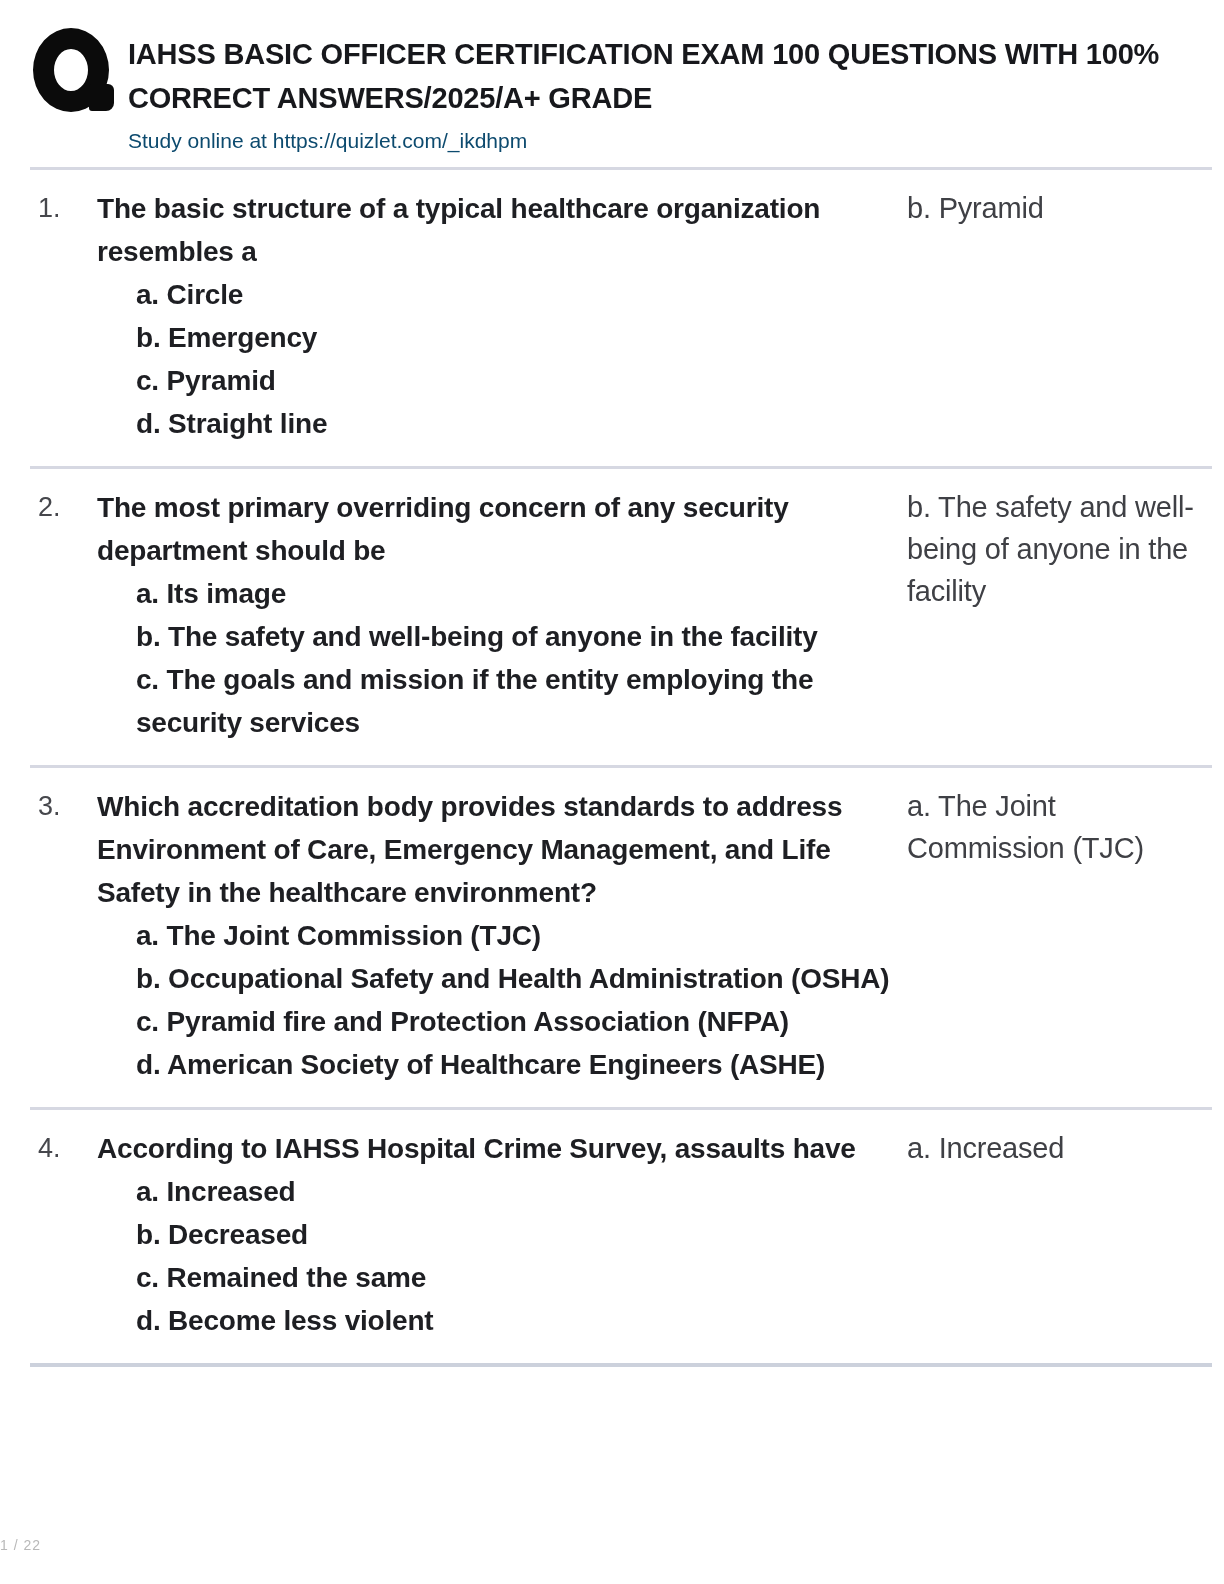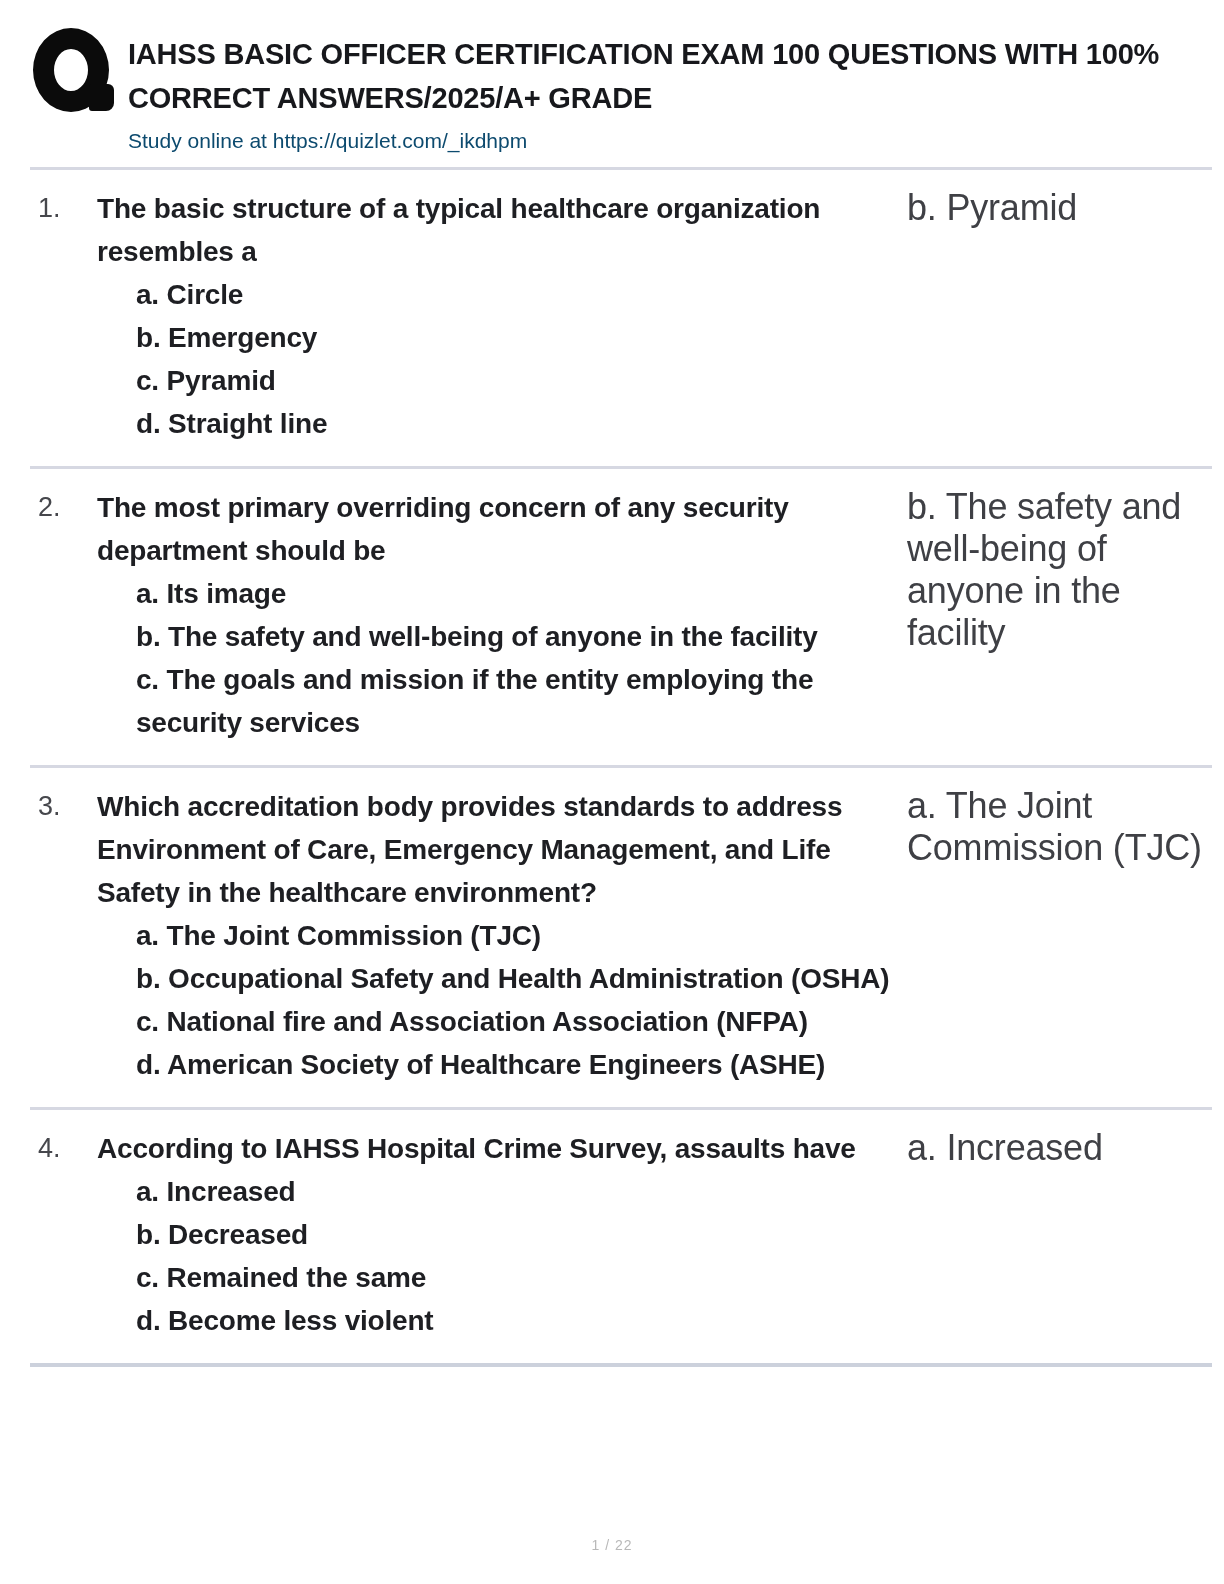--- a/index.html
+++ b/index.html
@@ -48,28 +48,28 @@
     font-size:27px;font-weight:400;color:var(--text-light);
     line-height:43px;padding-left:8px;
   }
   .q-body{
     font-size:28px;font-weight:600;color:var(--text-primary);
     line-height:43px;padding-right:12px;letter-spacing:-0.2px;
   }
   .q-prompt{display:inline;}
   .q-option{display:block;margin-left:39px;}
   .q-answer{
-    font-size:36px;font-weight:400;color:var(--text-answer);
+    font-size:29px;font-weight:400;color:var(--text-answer);
     line-height:42px;padding-left:2px;letter-spacing:-0.2px;
   }
 
   
   .doc-footer{
     position:absolute;left:0;bottom:30px;width:100%;
-    text-align:center;
+    text-align:left;
   }
   .page-indicator{font-size:14px;color:var(--footer-text);letter-spacing:1px;}
 </style>
 </head>
 <body>
 
 <div class="page">
 
   <header class="doc-header">
     <div class="logo-q">
@@ -112,21 +112,21 @@
     </section>
 
     <hr class="rule">
 
     <section class="question-row">
       <div class="q-number">3.</div>
       <div class="q-body">
         <span class="q-prompt">Which accreditation body provides standards to address Environment of Care, Emergency Management, and Life Safety in the healthcare environment?</span>
         <span class="q-option">a. The Joint Commission (TJC)</span>
         <span class="q-option">b. Occupational Safety and Health Administration (OSHA)</span>
-        <span class="q-option">c. National fire and Association Association (NFPA)</span>
+        <span class="q-option">c. Pyramid fire and Protection Association (NFPA)</span>
         <span class="q-option">d. American Society of Healthcare Engineers (ASHE)</span>
       </div>
       <div class="q-answer">a. The Joint Commission (TJC)</div>
     </section>
 
     <hr class="rule">
 
     <section class="question-row">
       <div class="q-number">4.</div>
       <div class="q-body">

